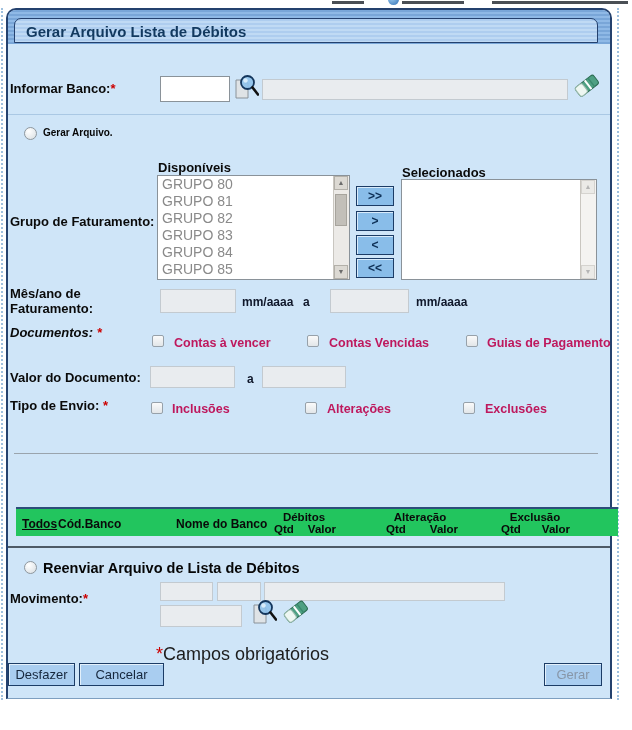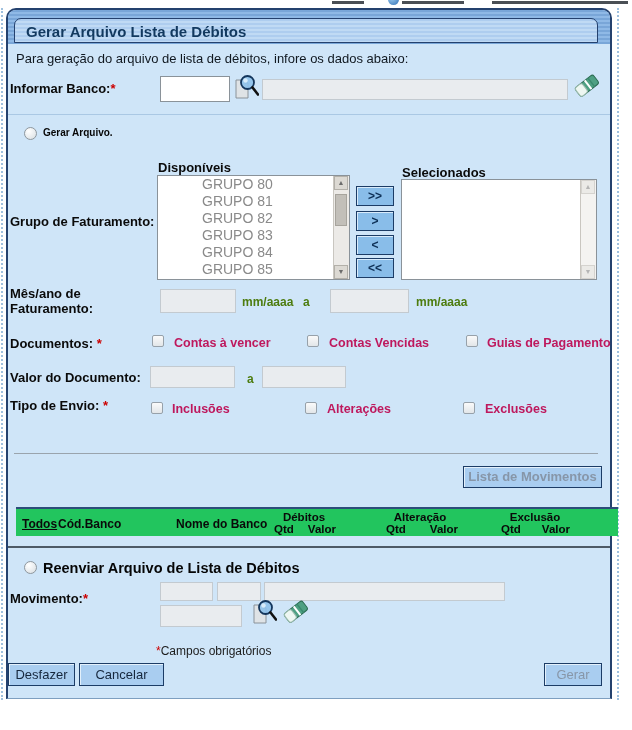--- a/index.html
+++ b/index.html
@@ -34,38 +34,38 @@
     position:absolute;left:14px;top:18px;width:584px;height:25px;
     background:repeating-linear-gradient(180deg,#aecdef 0 2px,#c0daf4 2px 4px);
     border:1px solid #24416e;border-radius:7px 7px 0 0;
     box-sizing:border-box;padding:4px 0 0 11px;
     font-size:15px;font-weight:bold;color:#12395f;
   }
   .subtitle{position:absolute;left:16px;top:51px;font-size:13px;color:#101820;}
 
   .lbl{position:absolute;font-size:13px;font-weight:bold;color:#0a0a0a;white-space:nowrap;}
   .req{color:#cc0000;}
-  .hint{position:absolute;font-size:12px;font-weight:bold;color:#4d7c0f;}
+  .hint{position:absolute;font-size:12px;font-weight:bold;color:#0f172a;}
 
   .field{position:absolute;background:#e9ecef;border:1px solid #c3cad0;box-sizing:border-box;}
   input.whitebox{
     position:absolute;background:#ffffff;border:1px solid #8a9299;box-sizing:border-box;
     font-family:"Liberation Sans",sans-serif;font-size:13px;padding:2px 4px;outline:none;
   }
 
   .sep-light{position:absolute;height:1px;background:#aac8e4;}
   .sep-gray{position:absolute;height:1px;background:#9aa4ad;}
   .sep-dark{position:absolute;height:2px;background:#4d5a66;}
 
   .radio{position:absolute;width:13px;height:13px;border-radius:50%;
     border:1px solid #8e979e;background:radial-gradient(circle at 35% 30%, #ffffff, #d7dde1);
     box-sizing:border-box;}
   .radio-lbl{position:absolute;font-size:10px;font-weight:bold;color:#060606;white-space:nowrap;}
 
-  .listbox{position:absolute;background:#ffffff;border:1px solid #8a9299;box-sizing:border-box;overflow:hidden;padding-left:40px;}
+  .listbox{position:absolute;background:#ffffff;border:1px solid #8a9299;box-sizing:border-box;overflow:hidden;}
   .list-item{font-size:14px;color:#8a8a8a;line-height:17px;padding-left:4px;white-space:nowrap;}
   .sb{position:absolute;top:0;right:0;width:15px;bottom:0;background:#eceae7;border-left:1px solid #c9c6c0;}
   .sb-btn{position:absolute;left:0;width:14px;height:14px;background:#dcd9d3;border:1px solid #b3b0a9;
     box-sizing:border-box;font-size:7px;line-height:12px;text-align:center;color:#6c6c6c;}
   .sb-thumb{position:absolute;left:1px;width:12px;background:#c2bfb9;border:1px solid #a7a49d;box-sizing:border-box;}
   .sb-pale{background:#f4f3f1;}
   .sb-pale .sb-btn{background:#ebeae7;color:#b5b5b5;border-color:#d5d3cf;}
 
   .tbtn{position:absolute;width:38px;height:20px;background:#89bde9;border:1px solid #1c3c66;
     box-shadow:inset 1px 1px 0 #d9ebfb;color:#0d2f55;font-weight:bold;font-size:12px;
@@ -81,21 +81,21 @@
   .btn-disabled{color:#8796a8;}
 
   .thead{position:absolute;left:16px;top:507px;width:602px;height:29px;background:#22c55e;
     border-top:2px solid #2d4d7a;box-sizing:border-box;}
   .th{position:absolute;font-size:12px;font-weight:bold;color:#0a0a0a;white-space:nowrap;}
   .th-link{text-decoration:underline;cursor:pointer;}
   .th-group{position:absolute;top:2px;text-align:center;}
   .th-group .g-title{display:block;font-size:11.5px;font-weight:bold;color:#0a0a0a;}
   .th-group .g-sub{display:flex;justify-content:space-between;font-size:11.5px;font-weight:bold;color:#0a0a0a;margin-top:0px;}
 
-  .note{position:absolute;font-size:12px;color:#1c1c1c;}
+  .note{position:absolute;font-size:18px;color:#1c1c1c;}
   svg{display:block;}
   .icon{position:absolute;cursor:pointer;}
 </style>
 </head>
 <body>
 
 <div id="stage">
 
   <div>
     <div class="top-dot" style="left:388px;"></div>
@@ -103,21 +103,20 @@
     <div class="top-dash" style="left:402px;width:62px;"></div>
     <div class="top-dash" style="left:492px;width:136px;"></div>
   </div>
 
   <div class="rail" style="left:1px;"></div>
   <div class="rail" style="left:617px;"></div>
 
   <div class="panel-bg"></div>
   <div class="title-band"></div>
   <div class="title-box">Gerar Arquivo Lista de Débitos</div>
-  <div class="subtitle">Para geração do arquivo de lista de débitos, infore os dados abaixo:</div>
 
   <div class="lbl" style="left:10px;top:81px;"><span>Informar Banco:</span><span class="req">*</span></div>
   <input class="whitebox" style="left: 160px; top: 76px; width: 70px; height: 26px;" value="">
   <div class="icon" style="left:233px;top:73px;">
     <svg width="26" height="29" viewBox="0 0 26 29">
       <path d="M3 7 h9 l3 3 v15 h-12 z" fill="#dfe3e6" stroke="#8a9299" stroke-width="1"></path>
       <path d="M12 7 l3 3 h-3 z" fill="#b9c0c6" stroke="#8a9299" stroke-width="0.8"></path>
       <circle cx="14.5" cy="9.5" r="6.5" fill="#8ec1ea" fill-opacity="0.9" stroke="#14365c" stroke-width="1.8"></circle>
       <circle cx="12.5" cy="7.5" r="2.2" fill="#d8ecfa"></circle>
       <line x1="19.5" y1="14.5" x2="25" y2="21.5" stroke="#111111" stroke-width="2.6" stroke-linecap="round"></line>
@@ -169,21 +168,21 @@
   </div>
 
   <div class="lbl" style="left:10px;top:286px;">Mês/ano de</div>
   <div class="lbl" style="left:10px;top:301px;">Faturamento:</div>
   <div class="field" style="left:160px;top:289px;width:76px;height:24px;"></div>
   <div class="hint" style="left:242px;top:295px;">mm/aaaa</div>
   <div class="hint" style="left:303px;top:295px;">a</div>
   <div class="field" style="left:330px;top:289px;width:79px;height:24px;"></div>
   <div class="hint" style="left:416px;top:295px;">mm/aaaa</div>
 
-  <div class="lbl" style="left:10px;top:336px;"><span>Documentos:</span> <span class="req">*</span></div>
+  <div class="lbl" style="left:10px;top:325px;font-style:italic;"><span>Documentos:</span> <span class="req">*</span></div>
   <div class="cb" style="left:152px;top:335px;"></div>
   <div class="cb-lbl" style="left:174px;top:336px;">Contas à vencer</div>
   <div class="cb" style="left:307px;top:335px;"></div>
   <div class="cb-lbl" style="left:329px;top:336px;">Contas Vencidas</div>
   <div class="cb" style="left:466px;top:335px;"></div>
   <div class="cb-lbl" style="left:487px;top:336px;">Guias de Pagamento</div>
 
   <div class="lbl" style="left:10px;top:370px;">Valor do Documento:</div>
   <div class="field" style="left:150px;top:366px;width:85px;height:22px;"></div>
   <div class="hint" style="left:247px;top:372px;">a</div>
@@ -192,21 +191,20 @@
   <div class="lbl" style="left:10px;top:398px;"><span>Tipo de Envio:</span> <span class="req">*</span></div>
   <div class="cb" style="left:151px;top:402px;"></div>
   <div class="cb-lbl" style="left:172px;top:402px;">Inclusões</div>
   <div class="cb" style="left:305px;top:402px;"></div>
   <div class="cb-lbl" style="left:327px;top:402px;">Alterações</div>
   <div class="cb" style="left:463px;top:402px;"></div>
   <div class="cb-lbl" style="left:485px;top:402px;">Exclusões</div>
 
   <div class="sep-gray" style="left:14px;top:453px;width:584px;"></div>
 
-  <div class="btn btn-disabled" style="left:463px;top:466px;width:139px;height:22px;line-height:20px;">Lista de Movimentos</div>
 
   <div class="thead">
     <span class="th th-link" style="left:6px;top:8px;">Todos</span>
     <span class="th" style="left:42px;top:8px;">Cód.Banco</span>
     <span class="th" style="left:160px;top:8px;">Nome do Banco</span>
     <div class="th-group" style="left:252px;width:72px;">
       <span class="g-title">Débitos</span>
       <span class="g-sub">
           <span style="padding-left:6px;">Qtd</span>
           <span style="padding-right:4px;">Valor</span>

